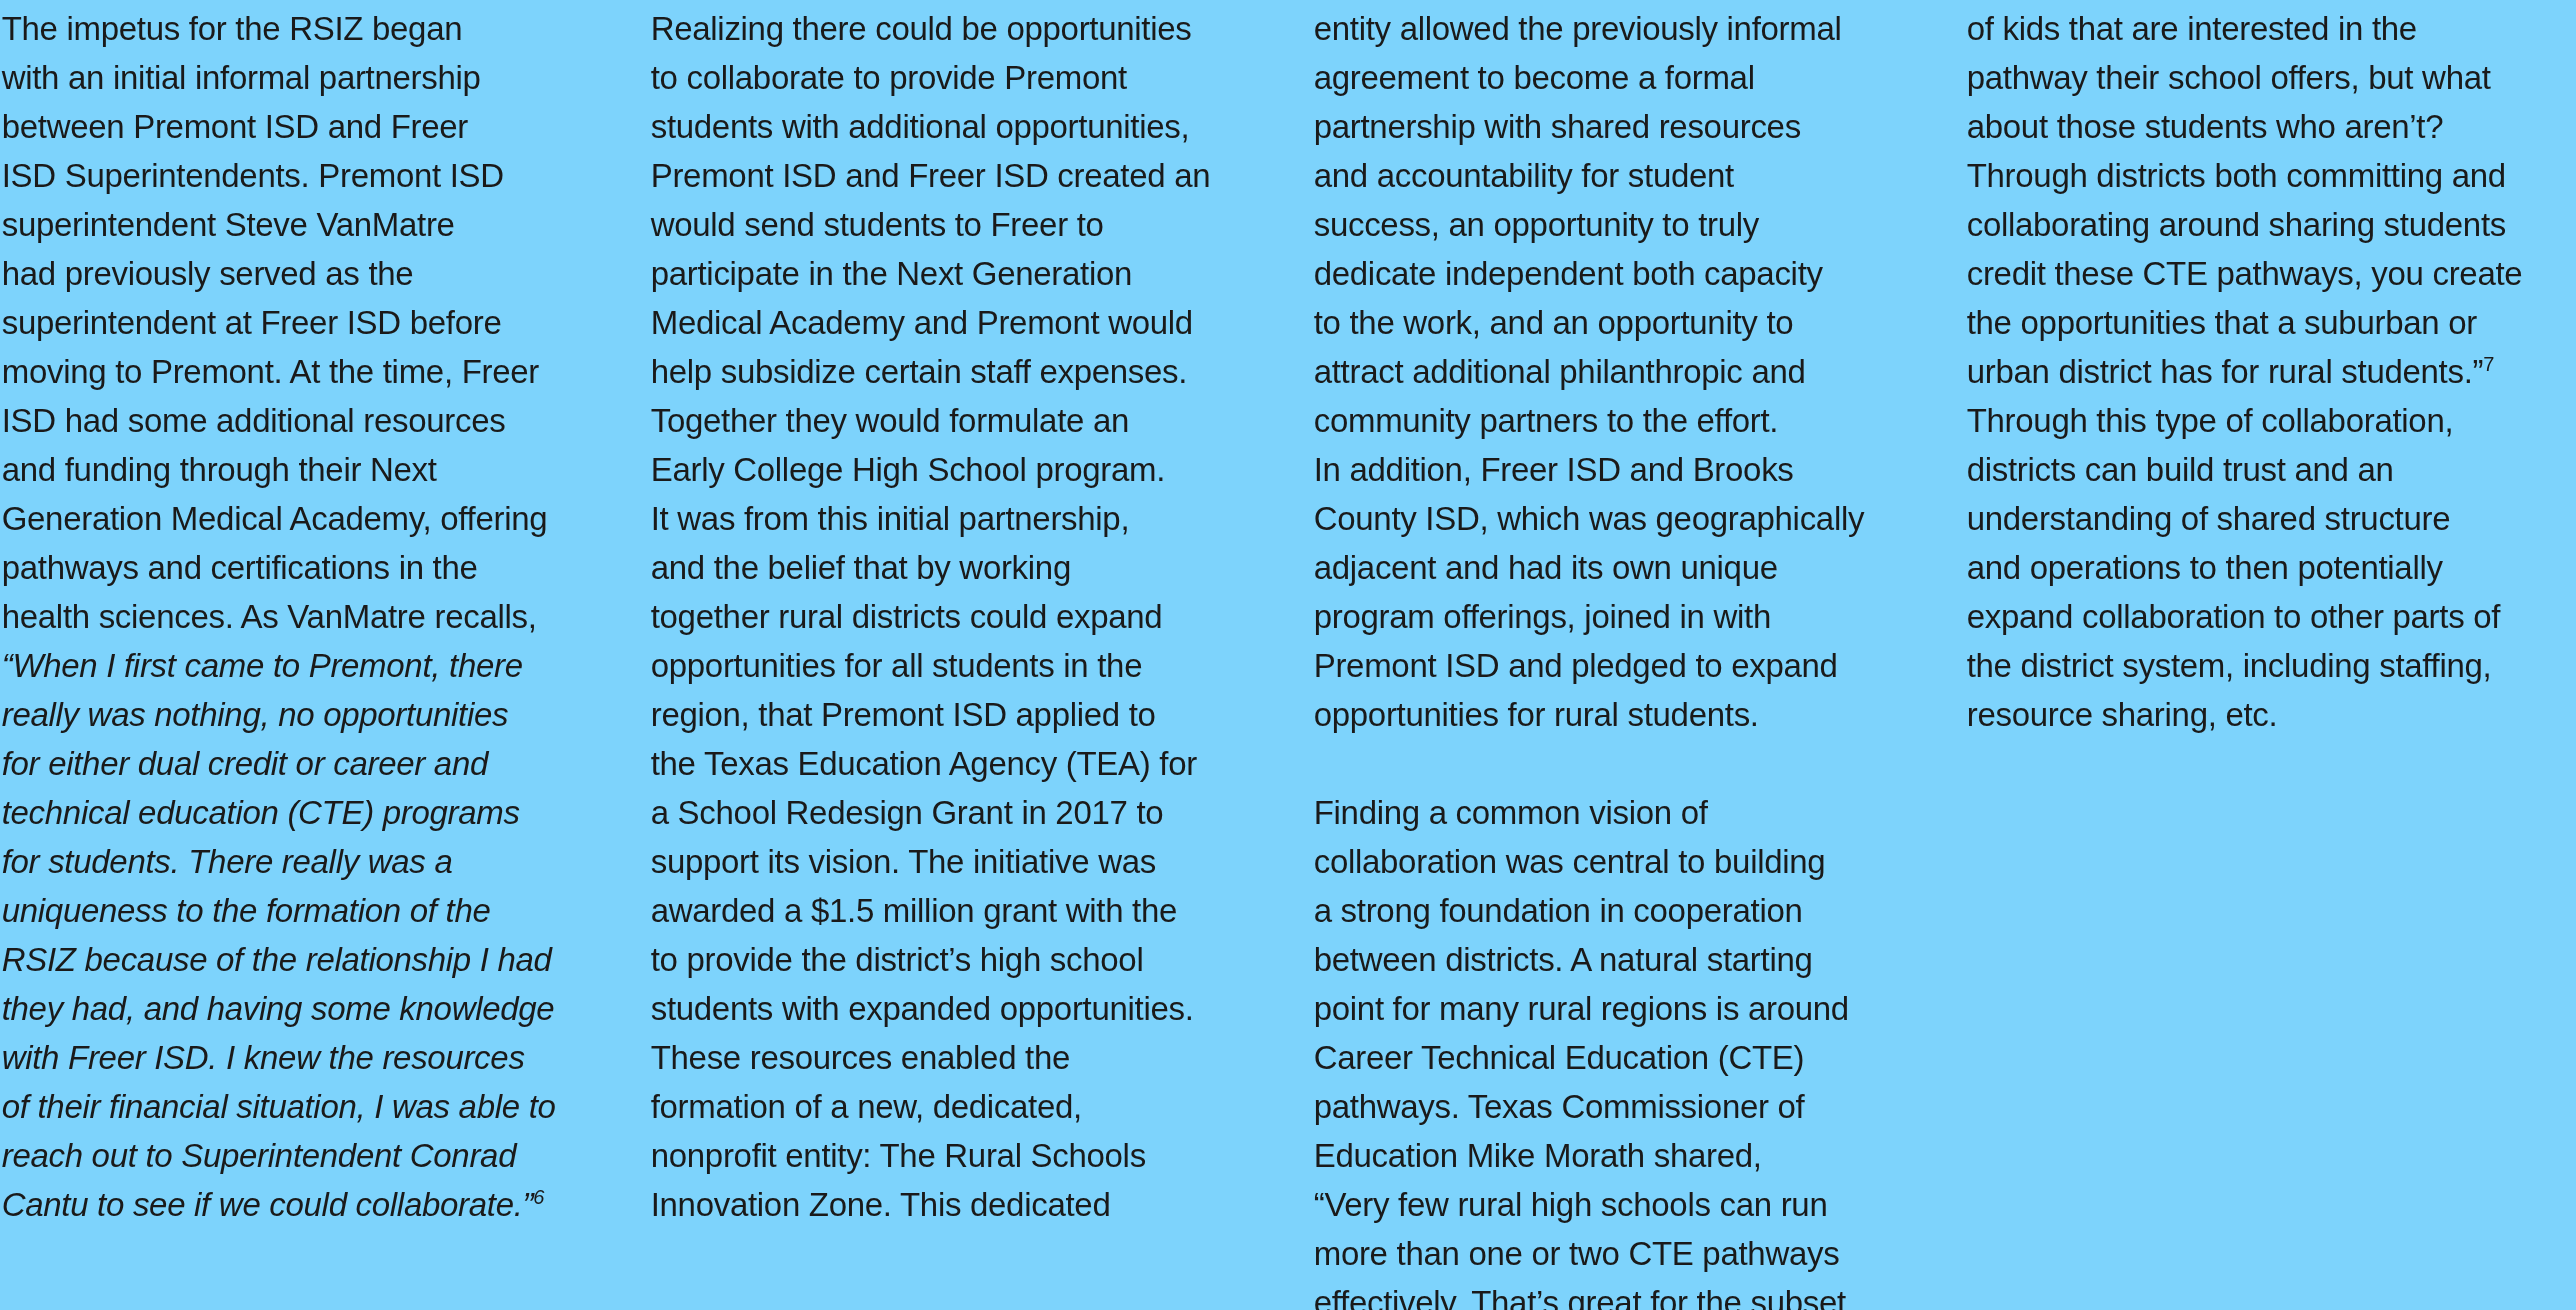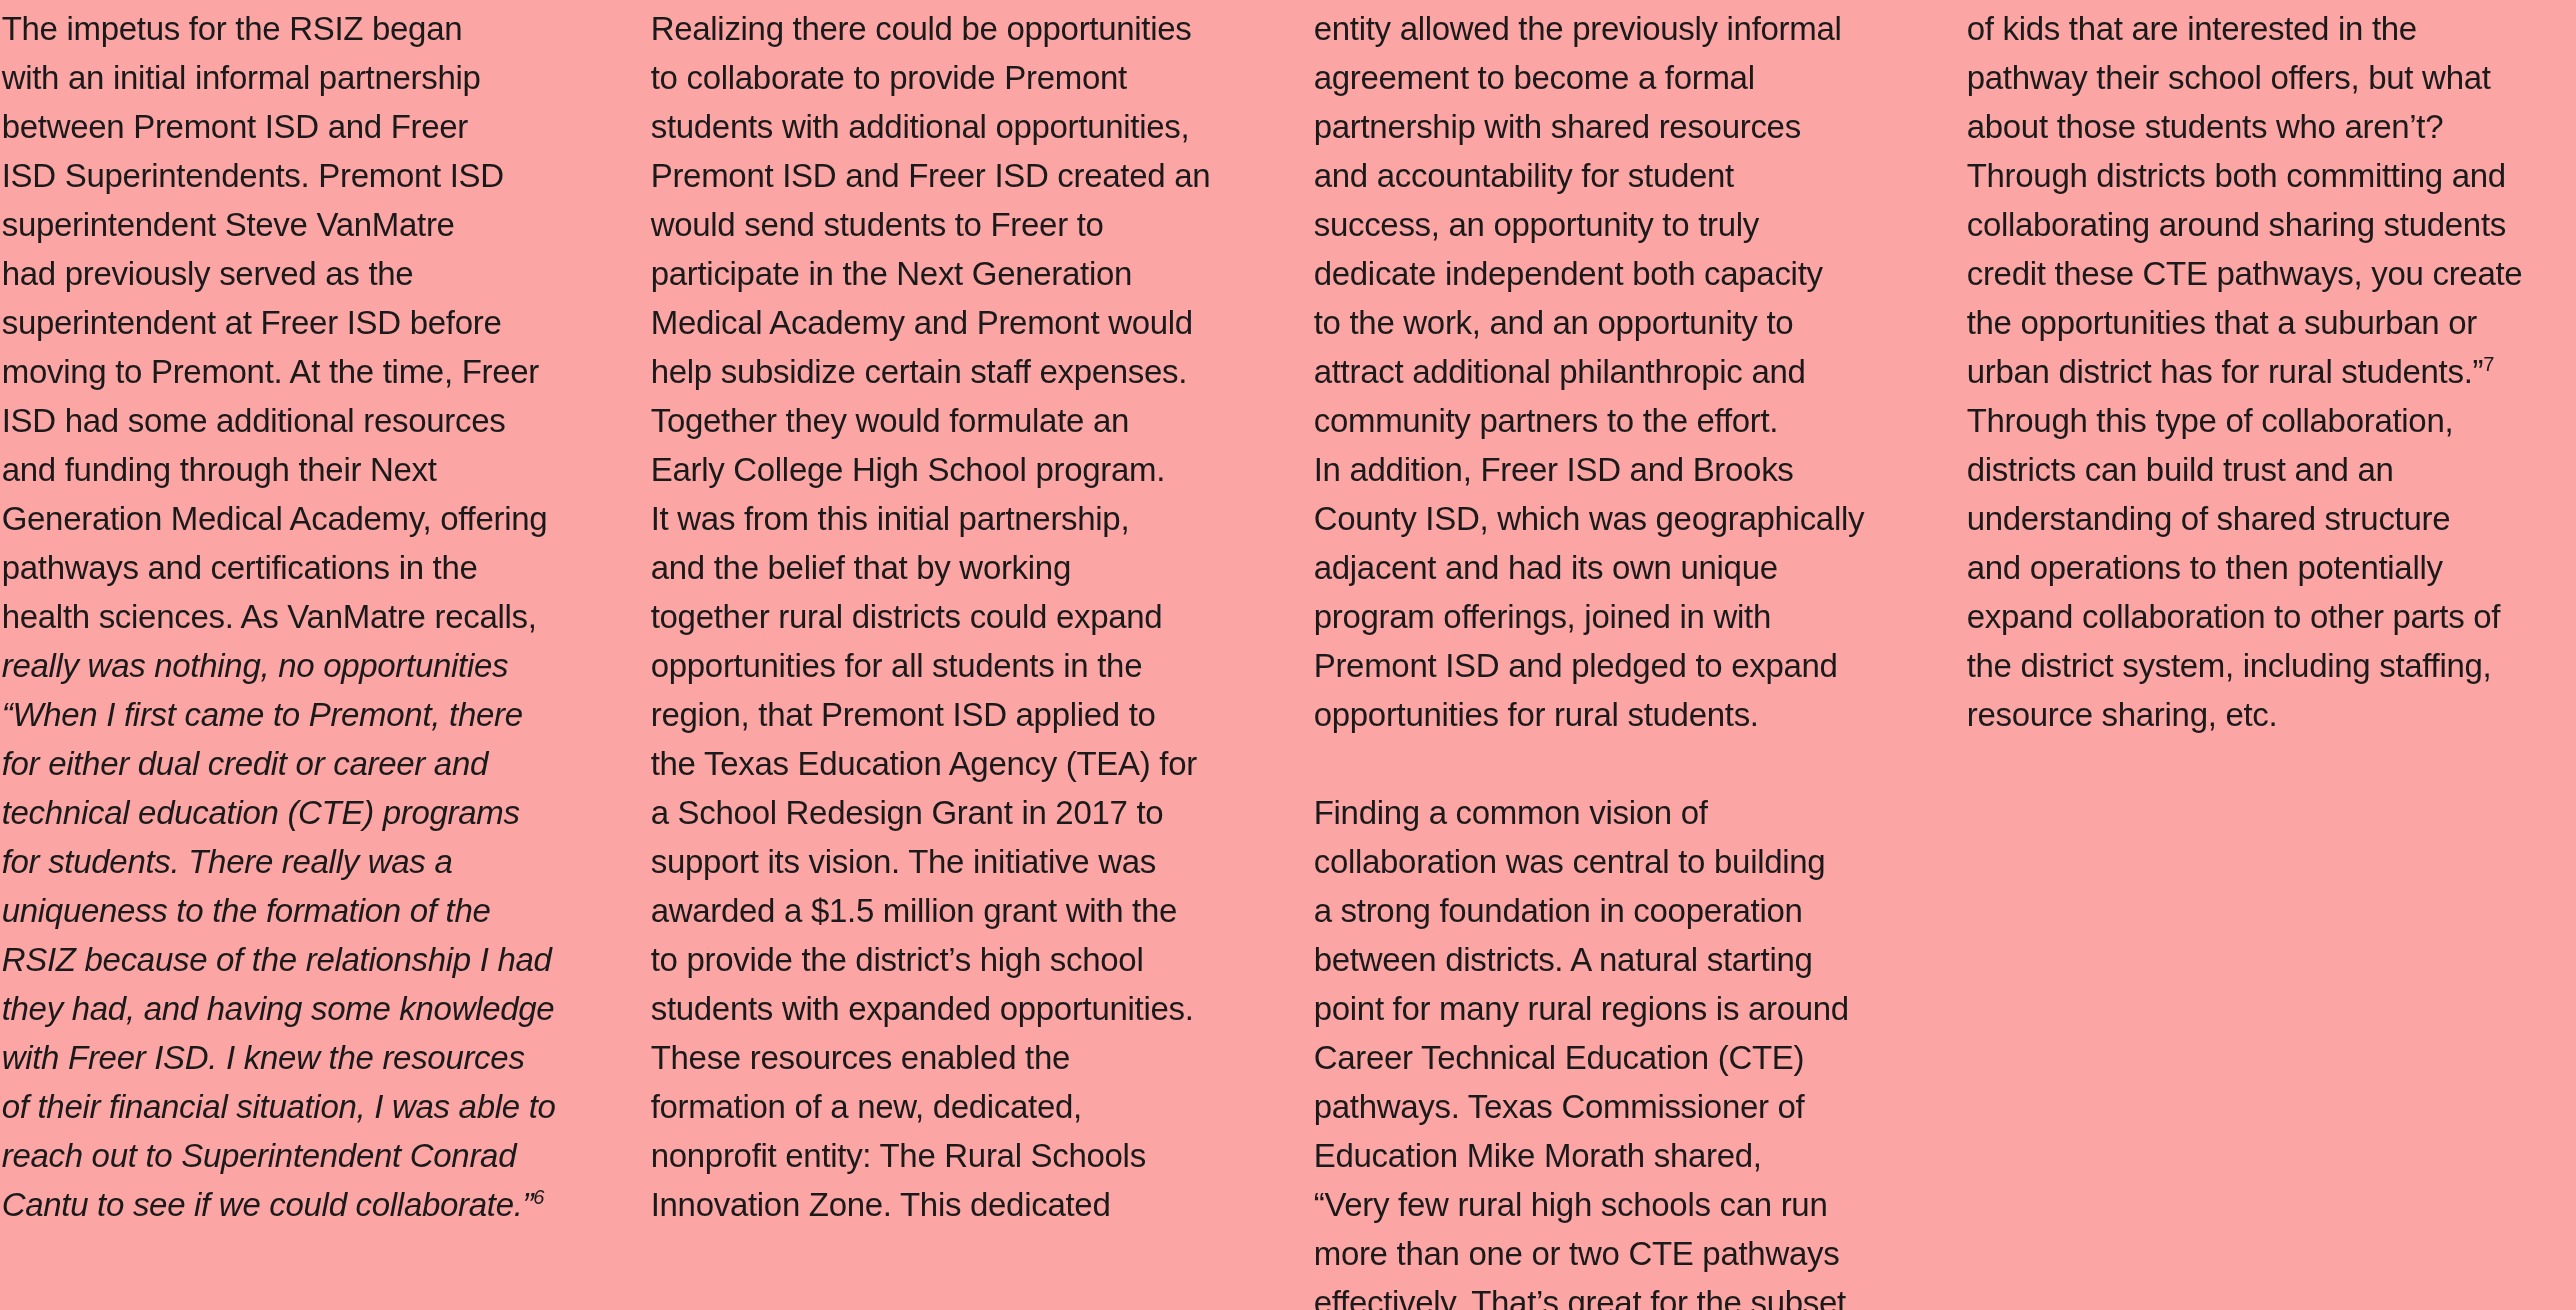--- a/index.html
+++ b/index.html
@@ -8,21 +8,21 @@
     background: #ffffff;
     width: 2576px;
     height: 1311px;
     overflow: hidden;
   }
   .page {
     box-sizing: border-box;
     width: 2576px;
     height: 1311px;
     padding: 4.4px 0 0 1.7px;
-    background: #fca5a5;
+    background: #7dd3fc;
     display: grid;
     grid-template-columns: 609px 623px 613px 606px;
     column-gap: 40px;
     font-family: "Liberation Sans", sans-serif;
     font-size: 33px;
     line-height: 49px;
     letter-spacing: -0.3px;
     color: #1a1a1a;
     overflow: hidden;
   }
@@ -55,22 +55,22 @@
       <div class="line">ISD Superintendents. Premont ISD</div>
       <div class="line">superintendent Steve VanMatre</div>
       <div class="line">had previously served as the</div>
       <div class="line">superintendent at Freer ISD before</div>
       <div class="line">moving to Premont. At the time, Freer</div>
       <div class="line">ISD had some additional resources</div>
       <div class="line">and funding through their Next</div>
       <div class="line">Generation Medical Academy, offering</div>
       <div class="line">pathways and certifications in the</div>
       <div class="line">health sciences. As VanMatre recalls,</div>
+      <div class="line italic">“When I first came to Premont, there</div>
       <div class="line italic">really was nothing, no opportunities</div>
-      <div class="line italic">“When I first came to Premont, there</div>
       <div class="line italic">for either dual credit or career and</div>
       <div class="line italic">technical education (CTE) programs</div>
       <div class="line italic">for students. There really was a</div>
       <div class="line italic">uniqueness to the formation of the</div>
       <div class="line italic">RSIZ because of the relationship I had</div>
       <div class="line italic">they had, and having some knowledge</div>
       <div class="line italic">with Freer ISD. I knew the resources</div>
       <div class="line italic">of their financial situation, I was able to</div>
       <div class="line italic">reach out to Superintendent Conrad</div>
       <div class="line italic">Cantu to see if we could collaborate.”<sup class="fnref">6</sup></div>

